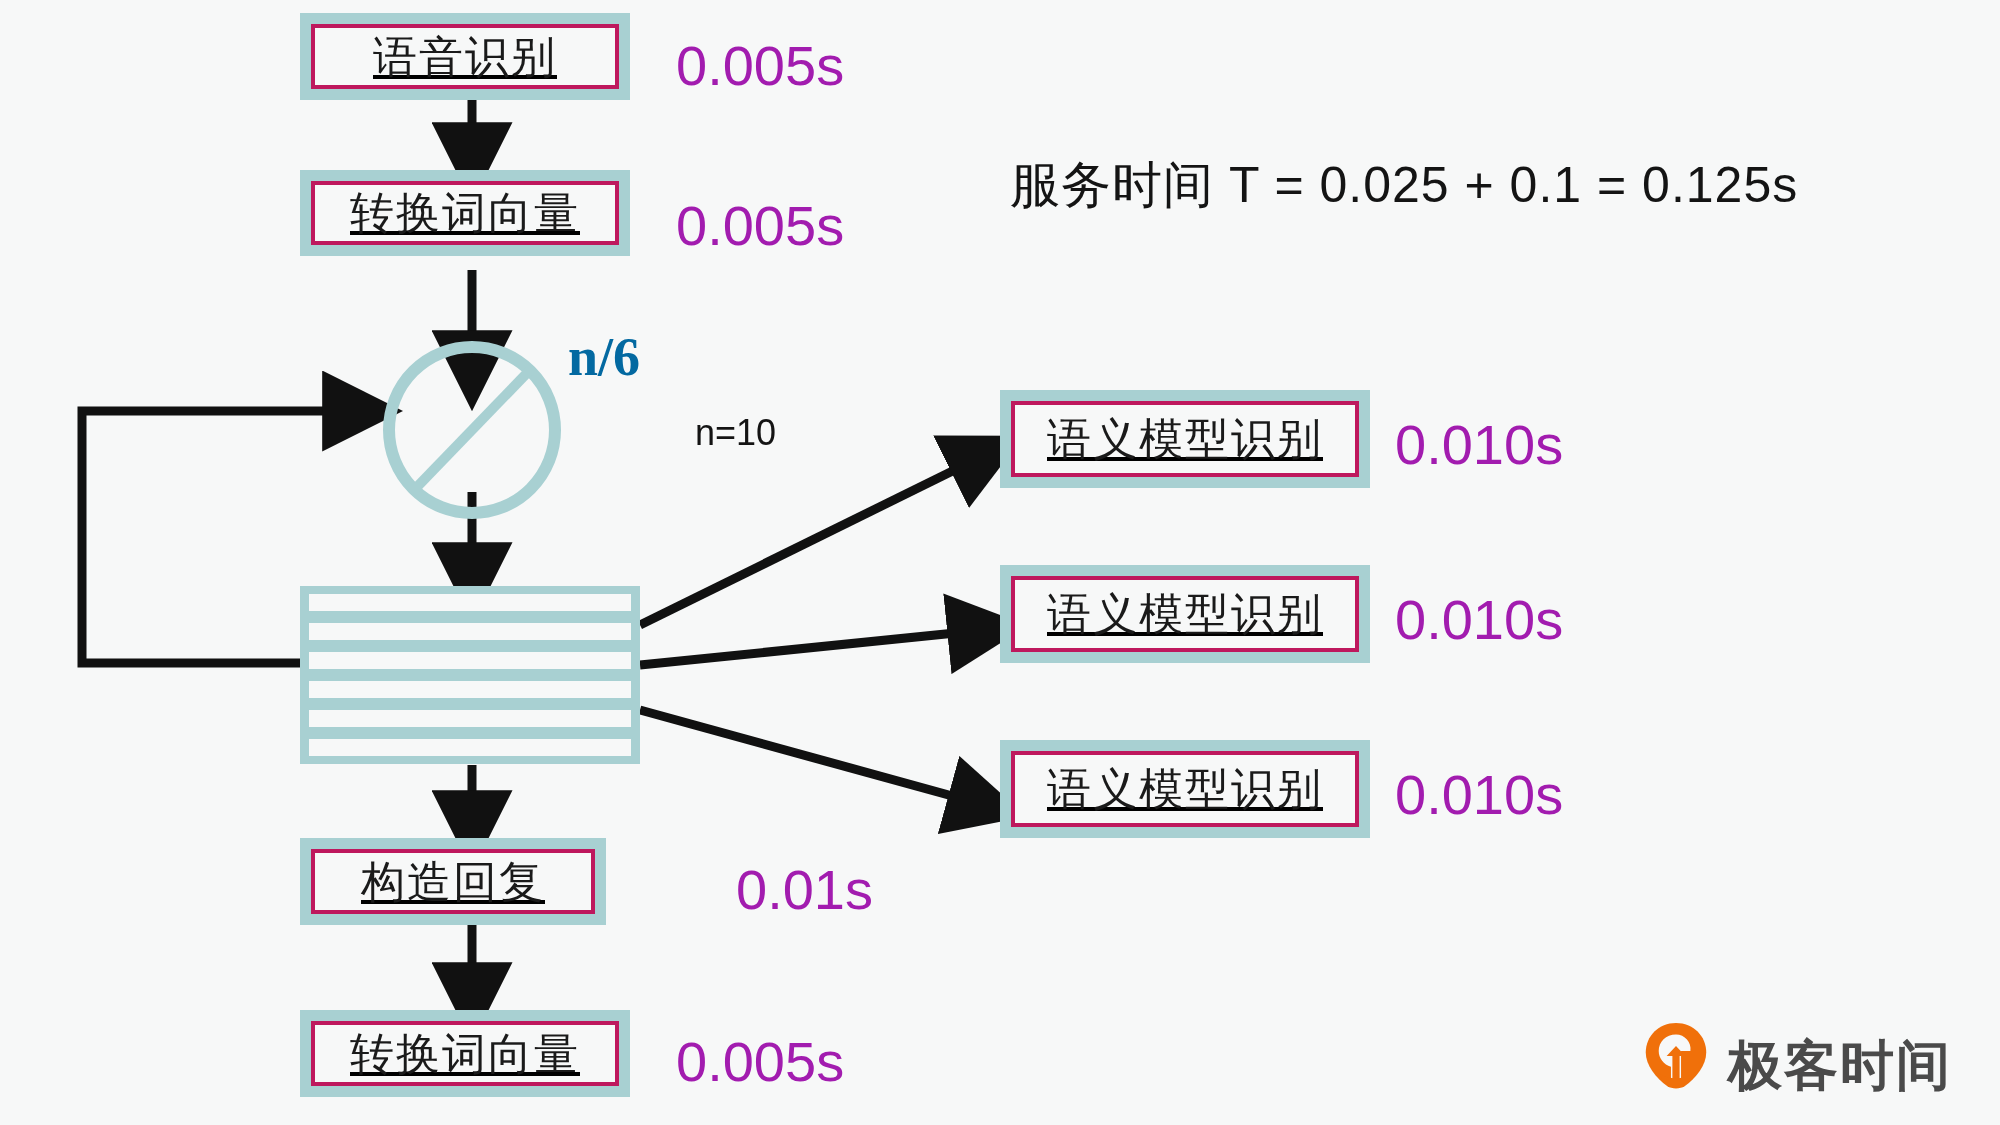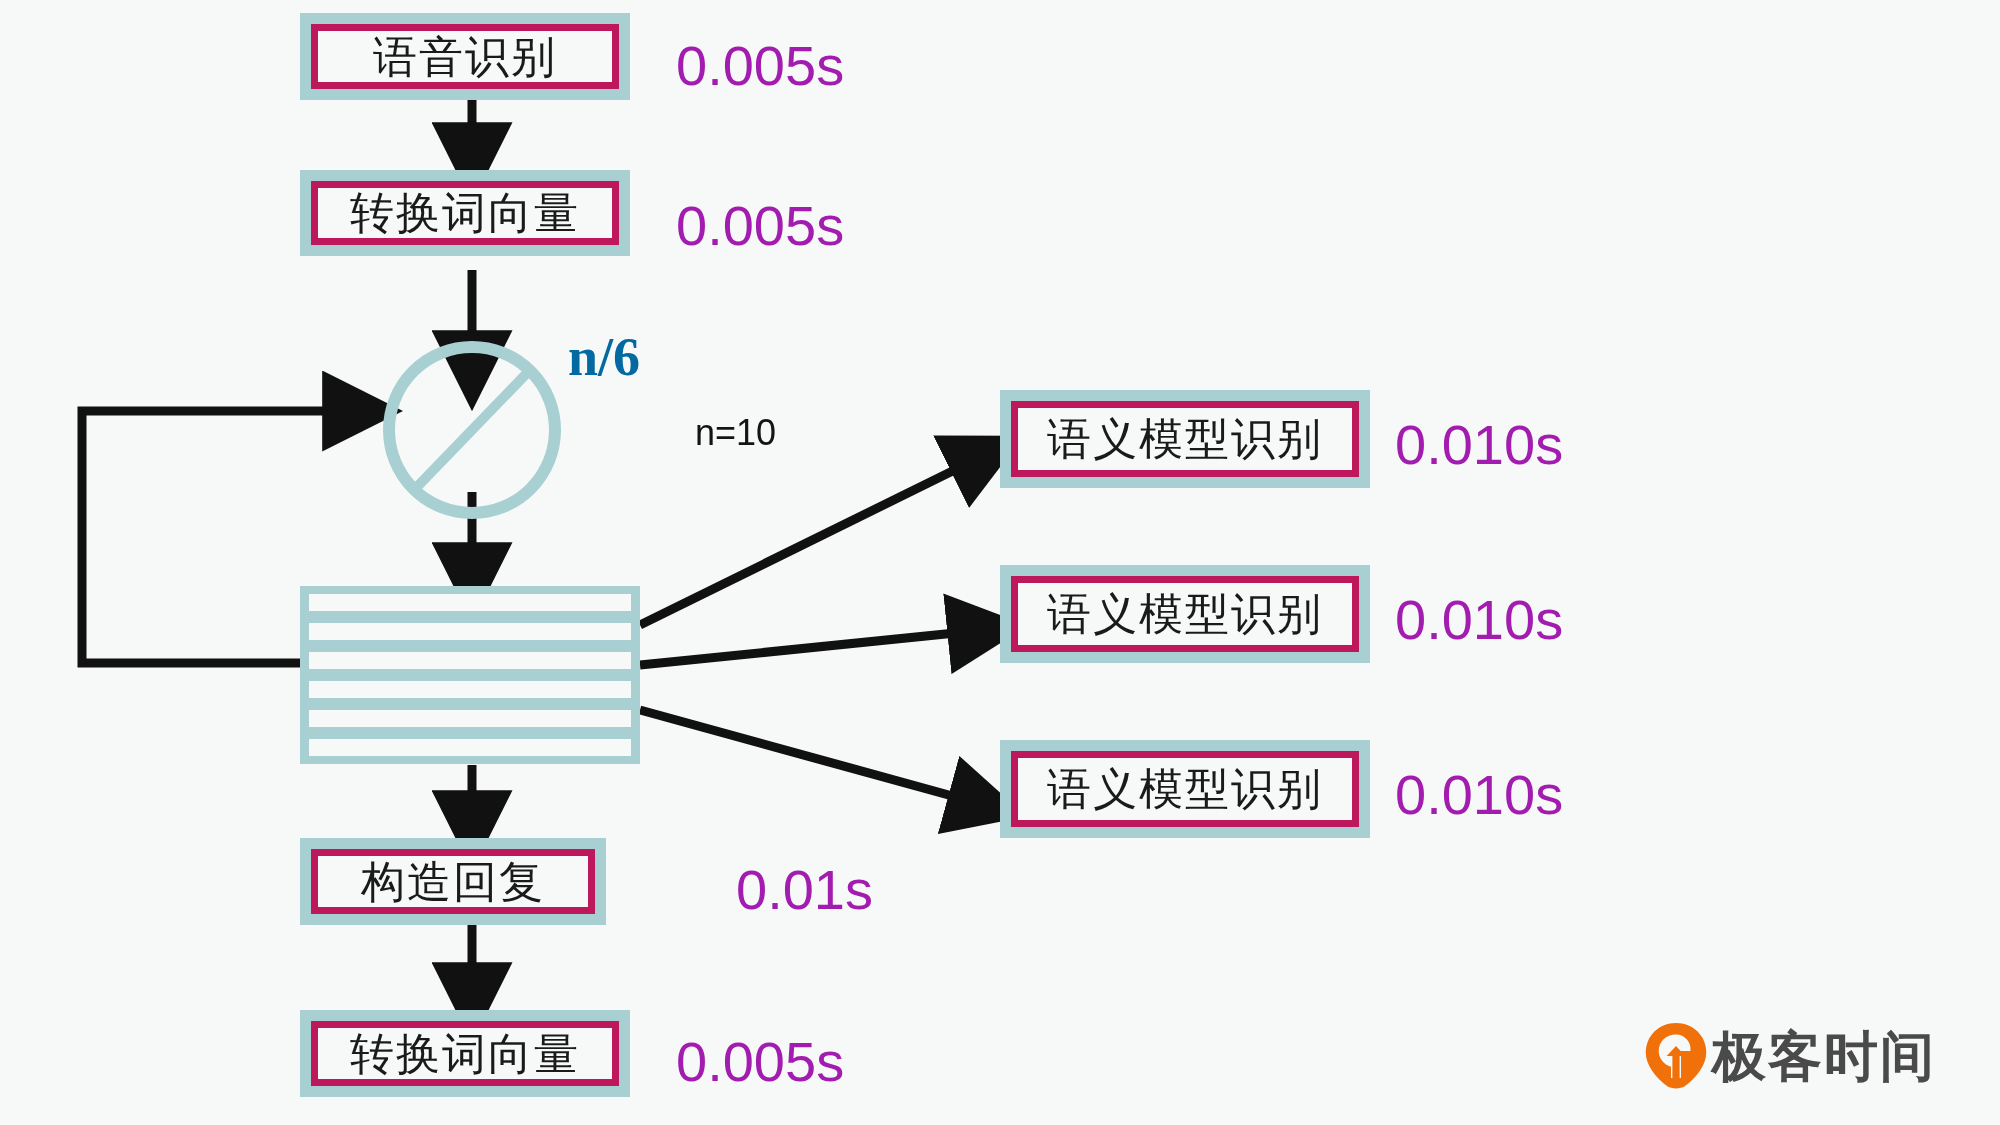--- a/index.html
+++ b/index.html
@@ -24,24 +24,25 @@
     background: #f7f8f8;
     border: 11px solid #a8d0d2;
     display: flex;
     align-items: center;
     justify-content: center;
   }
   .pbox .inner {
     box-sizing: border-box;
     width: 100%;
     height: 100%;
-    border: 7px solid #be185d;
+    border: 4px solid #be185d;
     display: flex;
     align-items: center;
     justify-content: center;
+    text-decoration: underline;
   }
   .pbox .label {
     font-size: 44px;
     color: #1a1a1a;
     letter-spacing: 2px;
     white-space: nowrap;
     line-height: 1;
   }
   
   .time {
@@ -99,21 +100,22 @@
     left: 0;
     top: 0;
     width: 2000px;
     height: 1125px;
     pointer-events: none;
   }
   
   .logo {
     position: absolute;
     display: flex;
-    align-items: center;
+    align-items: flex-end;
+    gap: 16px;
   }
   .logo-mark {
     width: 72px;
     height: 72px;
   }
   .logo-text {
     font-size: 54px;
     color: #4a4a4a;
     font-weight: bold;
     letter-spacing: 2px;
@@ -209,20 +211,21 @@
   </div>
   <div class="time" style="left:1395px; top:592px;">0.010s</div>
 
   <div class="pbox" style="left:1000px; top:740px; width:370px; height:98px;">
     <div class="inner">
       <span class="label">语义模型识别</span>
     </div>
   </div>
   <div class="time" style="left:1395px; top:767px;">0.010s</div>
 
+  <div class="formula" style="left:1010px; top:160px;">服务时间 T = 0.025 + 0.1 = 0.125s</div>
 
   <div class="logo" style="left:1640px; top:1020px;">
     <svg class="logo-mark" viewBox="0 0 100 100">
       <path d="M50 4 C26 4 8 22 8 45 C8 63 22 80 38 92 C44 96 56 96 62 92 C78 80 92 63 92 45 C92 22 74 4 50 4 Z" fill="#f0700a"></path>
       <path d="M50 20 C36 20 26 30 26 43 C26 53 33 62 43 65 L43 88 L57 88 L57 43 L70 43 C72 31 62 20 50 20 Z" fill="#f7f8f8"></path>
       <path d="M50 36 L63 50 L55 50 L55 88 L45 88 L45 50 L37 50 Z" fill="#f0700a"></path>
       <path d="M24 73 C32 86 44 92 50 92 C56 92 68 86 76 73 C66 79 58 81 50 81 C42 81 34 79 24 73 Z" fill="#f0700a"></path>
     </svg>
     <span class="logo-text">极客时间</span>
   </div>

